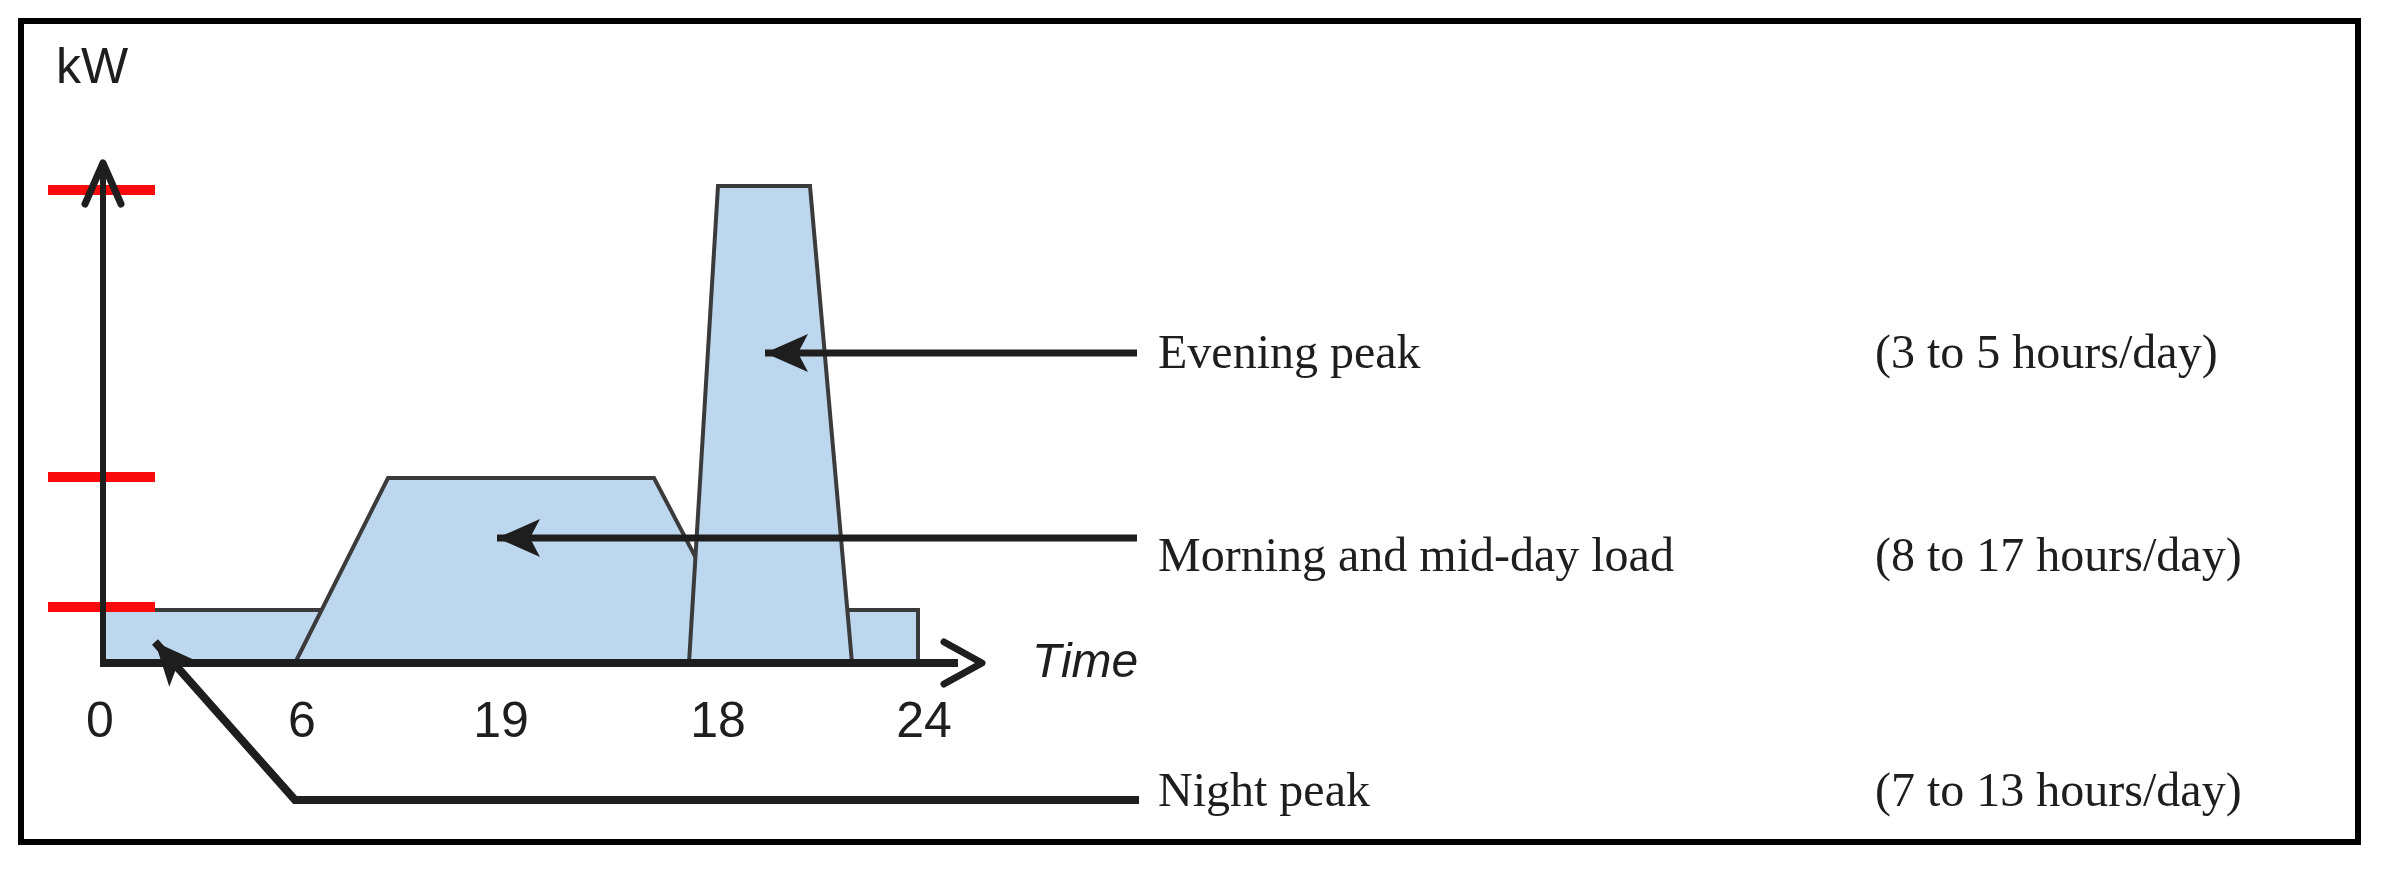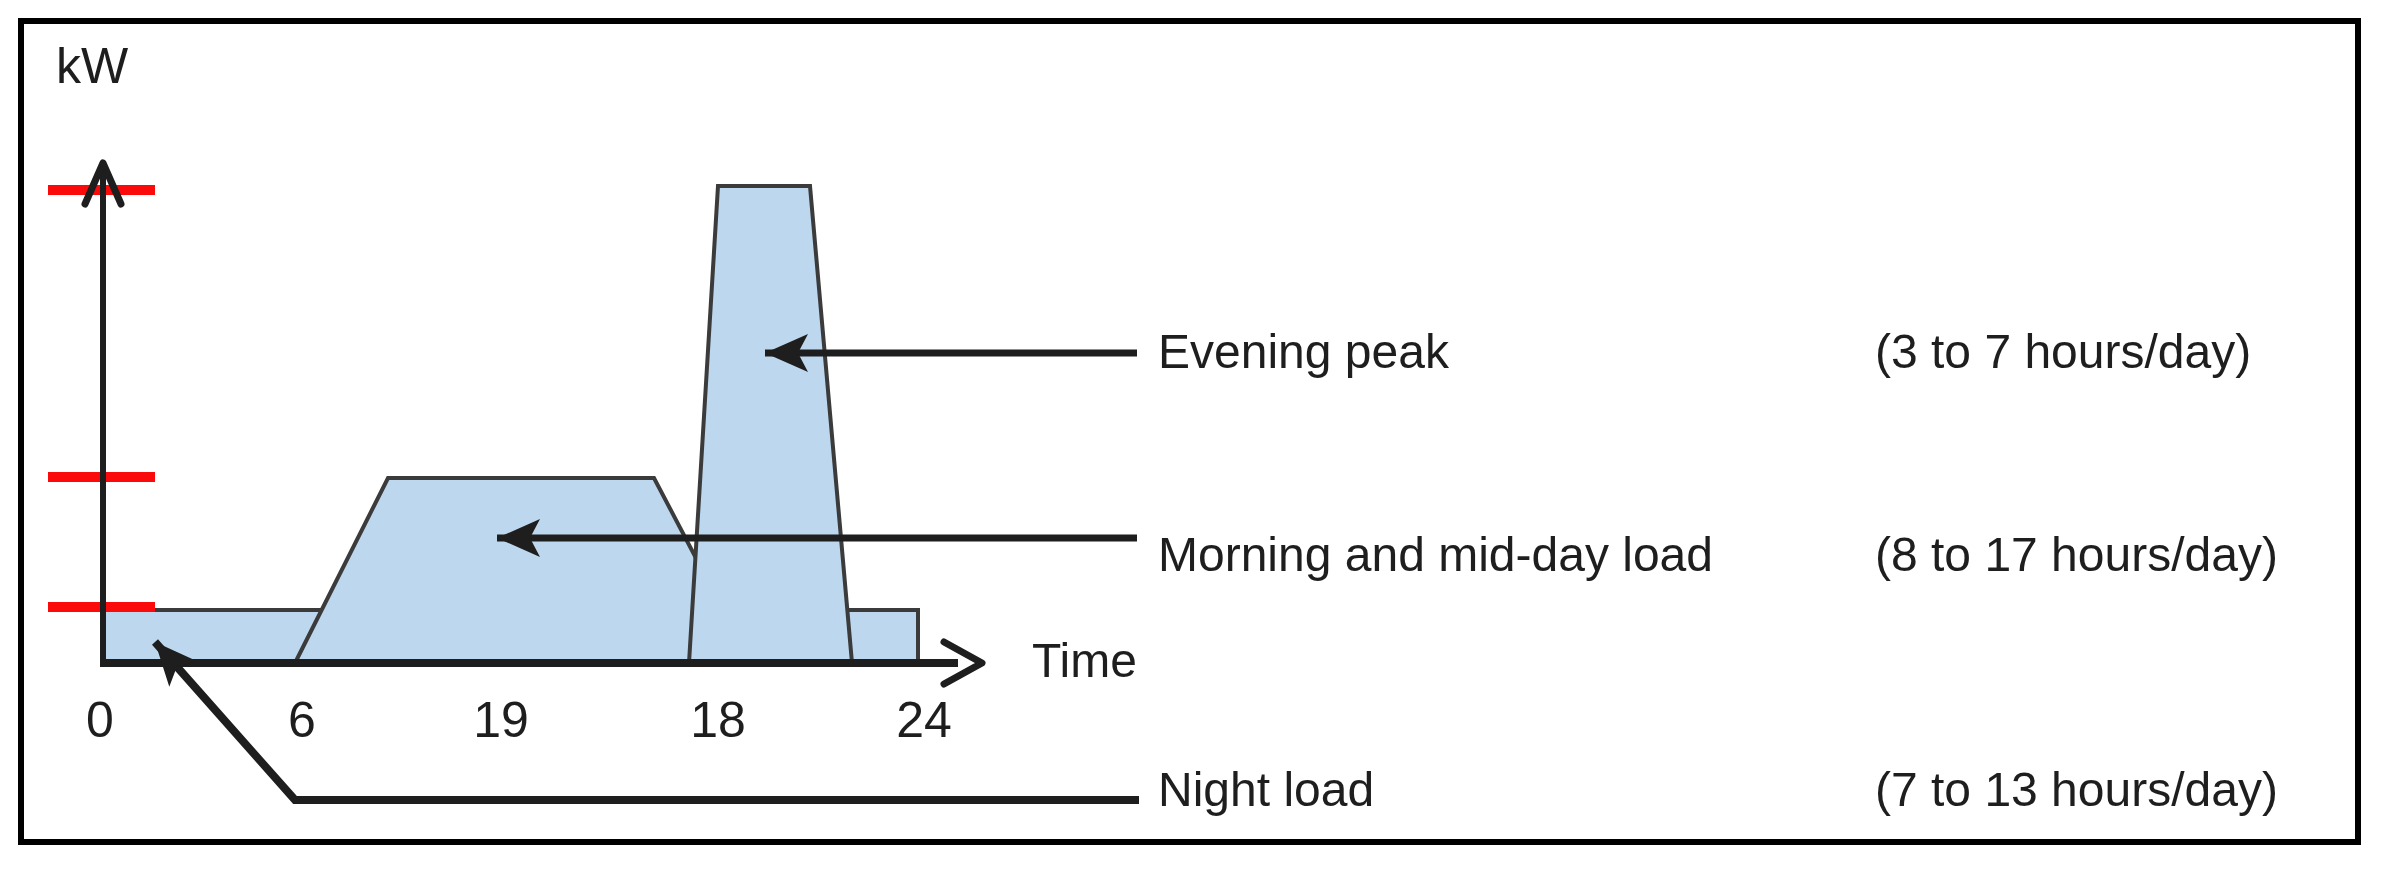--- a/index.html
+++ b/index.html
@@ -18,25 +18,25 @@
     color:#1e1e1e;
     font-size:48px;
     line-height:56px;
   }
   .axis-unit{left:56px;top:38px;font-size:50px;}
   .tick-label{
     top:692px;
     font-size:50px;
     transform:translateX(-50%);
   }
-  .time-label{left:1032px;top:633px;}
+  .time-label{left:1032px;top:633px;font-style:italic;}
   .ann-label{left:1158px;}
   .ann-hours{left:1875px;}
   .ann-row{position:absolute;left:0;top:0;width:100%;height:0;}
-  .ann-row .label{transform:translateY(-50%);}
+  .ann-row .label{transform:translateY(-50%);font-family:Liberation Serif, serif;}
   .row-evening .label{top:352px;}
   .row-morning .label{top:531px;margin-top:24px;}
   .row-night .label{top:790px;}
 </style>
 </head>
 <body>
 
 <div class="stage">
 
   <svg width="2392" height="884" viewBox="0 0 2392 884">
@@ -79,26 +79,26 @@
   <span class="label tick-label" style="left:100px">0</span>
   <span class="label tick-label" style="left:302px">6</span>
   <span class="label tick-label" style="left:501px">19</span>
   <span class="label tick-label" style="left:718px">18</span>
   <span class="label tick-label" style="left:924px">24</span>
 
   <span class="label time-label">Time</span>
 
   <div class="ann-row row-evening">
     <span class="label ann-label">Evening peak</span>
-    <span class="label ann-hours">(3 to 7 hours/day)</span>
+    <span class="label ann-hours">(3 to 5 hours/day)</span>
   </div>
 
   <div class="ann-row row-morning">
     <span class="label ann-label">Morning and mid-day load</span>
     <span class="label ann-hours">(8 to 17 hours/day)</span>
   </div>
 
   <div class="ann-row row-night">
-    <span class="label ann-label">Night load</span>
+    <span class="label ann-label">Night peak</span>
     <span class="label ann-hours">(7 to 13 hours/day)</span>
   </div>
 
 </div>
 
 </body></html>

